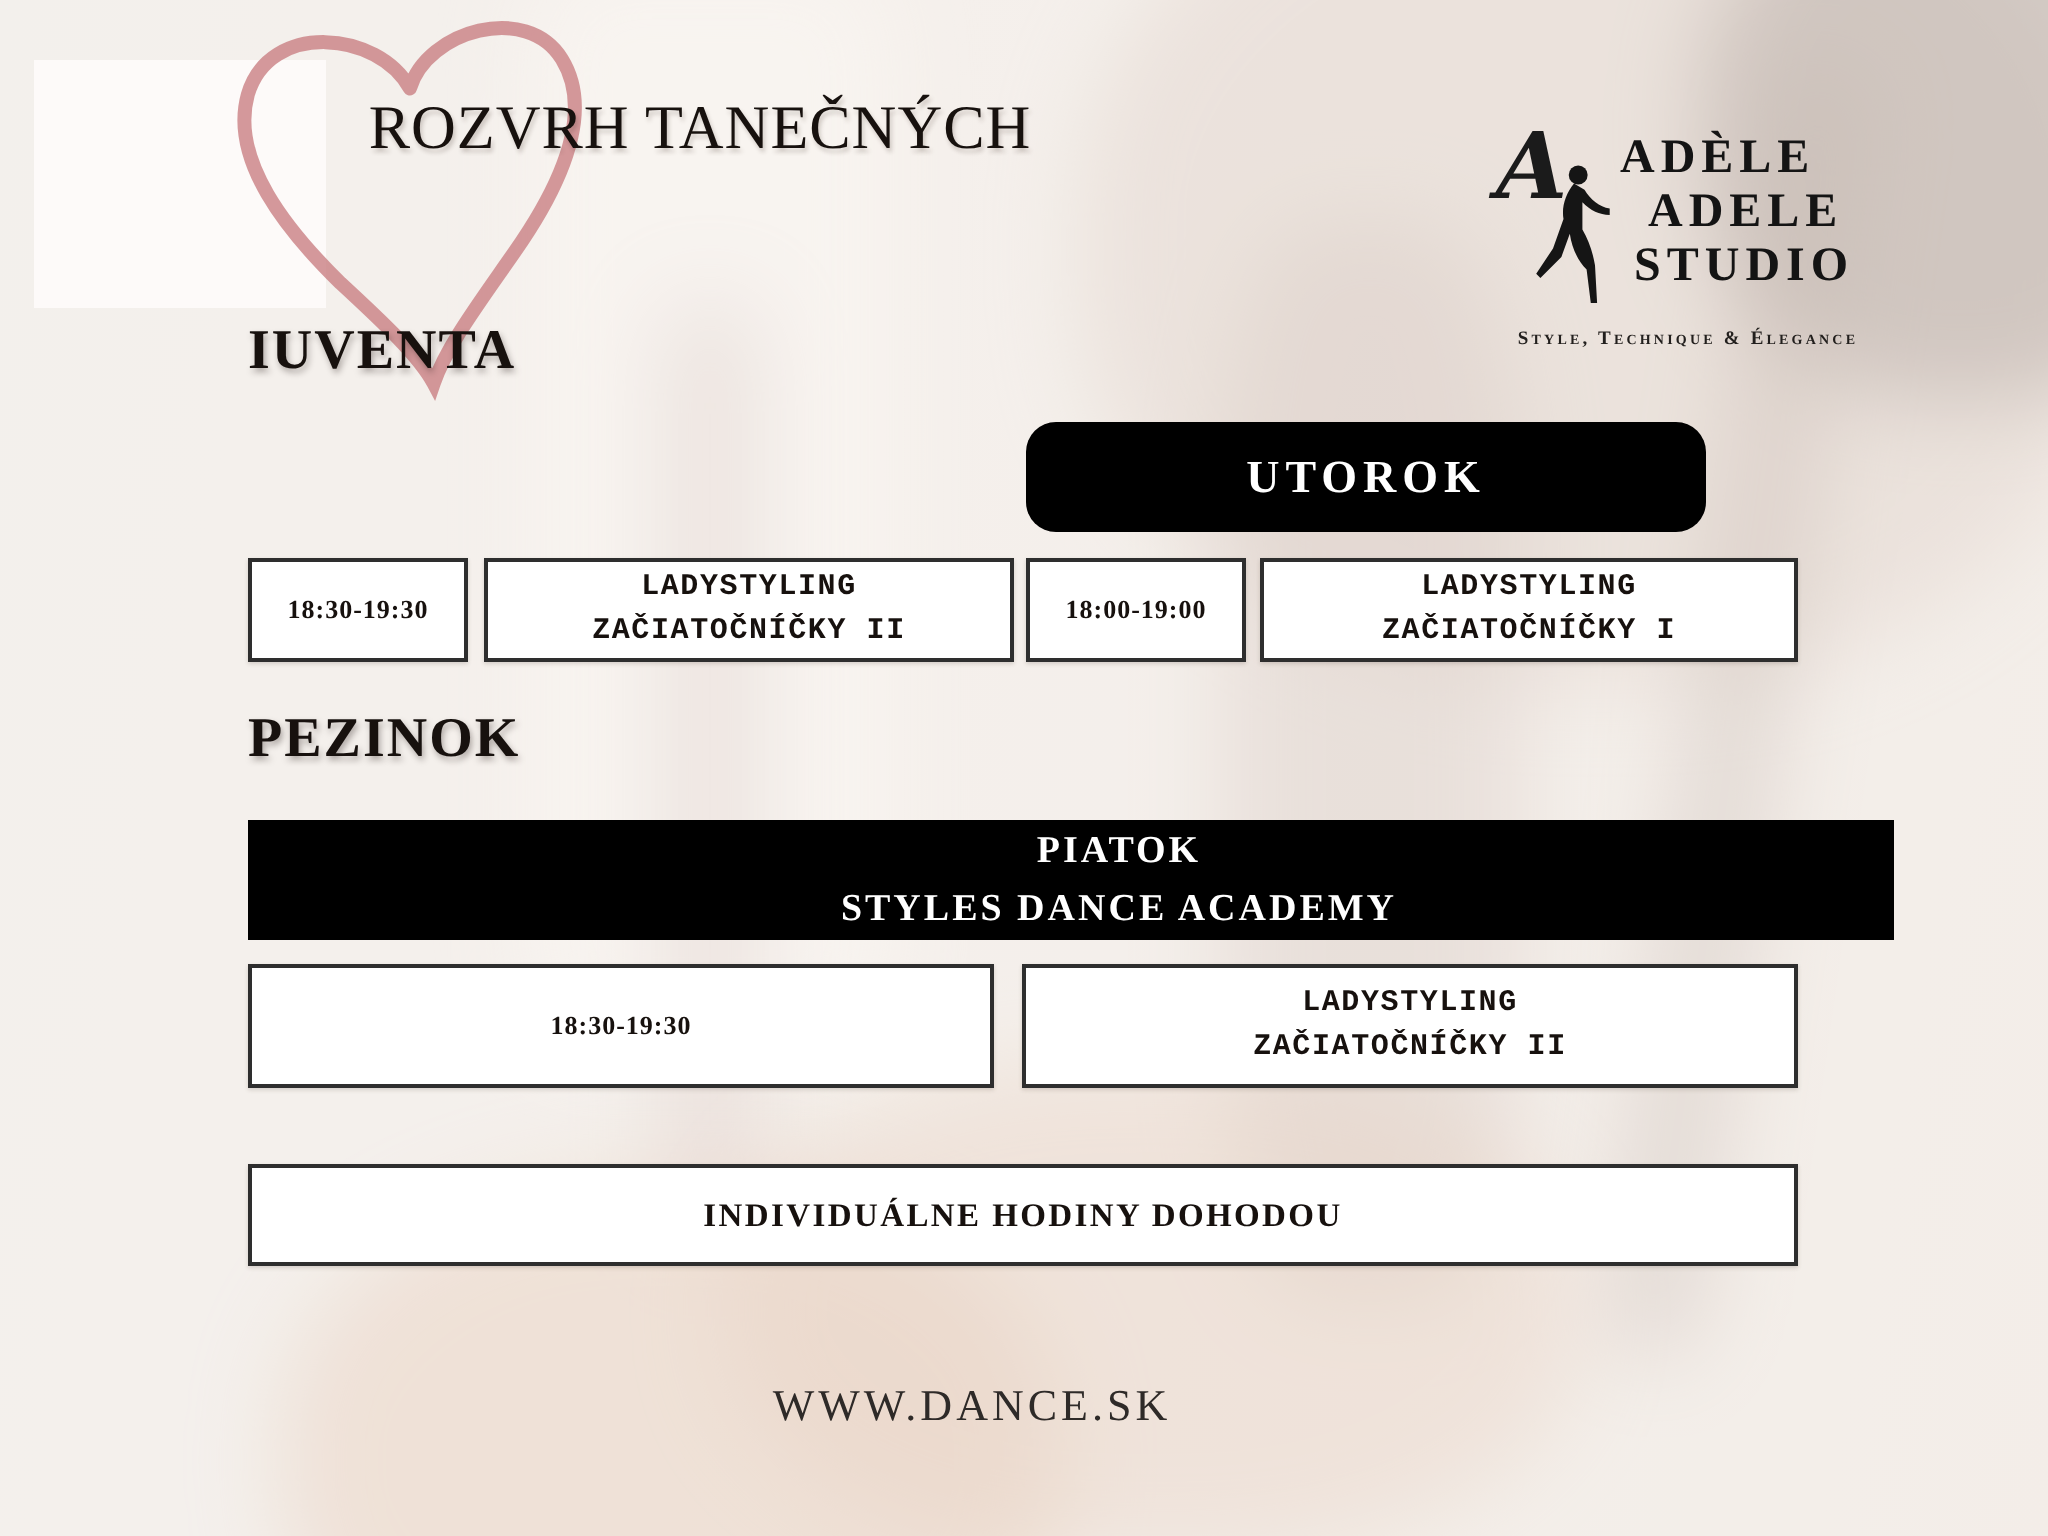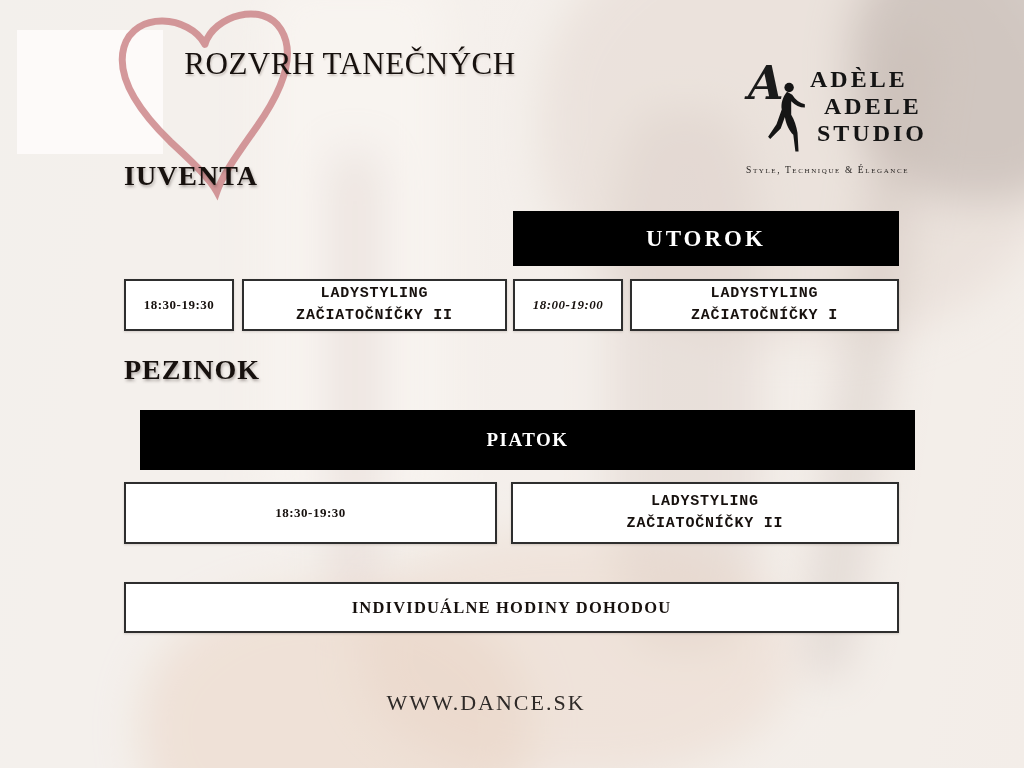--- a/index.html
+++ b/index.html
@@ -31,53 +31,53 @@
   
   .logo{position:absolute;left:746px;top:64px;width:196px;}
   .logo-row{display:flex;align-items:flex-start;}
   .logo-mark{position:relative;width:64px;height:96px;flex:0 0 auto;}
   .monogram{position:absolute;left:2px;top:-8px;font-style:italic;font-weight:700;font-size:46px;color:#1b1b1b;font-family:"DejaVu Serif",serif;}
   .dancer{position:absolute;left:20px;top:16px;width:42px;height:78px;}
   .logo-text{padding-top:2px;}
   .logo-line{font-weight:700;font-size:24px;letter-spacing:3px;line-height:1.12;color:#141414;white-space:nowrap;}
   .logo-line.l2{margin-left:14px;}
   .logo-line.l3{margin-left:7px;}
-  .logo-tagline{margin-top:5px;text-align:left;font-weight:400;font-size:9.5px;letter-spacing:1.6px;color:#221f1d;font-variant:small-caps;white-space:nowrap;}
+  .logo-tagline{margin-top:5px;text-align:center;font-weight:700;font-size:9.5px;letter-spacing:1.6px;color:#221f1d;font-variant:small-caps;white-space:nowrap;}
   
   .section-title{
     position:absolute;left:124px;width:775px;text-align:left;
     font-weight:700;font-size:28px;letter-spacing:1px;color:#17110e;
     text-shadow:1px 2px 3px rgba(40,30,25,.35);
   }
   .st-iuventa{top:160px;}
   .st-pezinok{top:354px;}
   
   .day-bar{
     position:absolute;top:211px;height:55px;background:#000;color:#fff;
     display:flex;align-items:center;justify-content:center;
     font-weight:700;font-size:23px;letter-spacing:3px;
   }
   .bar-pondelok{left:124px;width:381px;}
-  .bar-utorok{left:513px;width:386px;}
+  .bar-utorok{left:513px;width:340px;border-radius:15px;}
   .wbox{
     position:absolute;background:#fff;border:2px solid #2e2e2e;color:#17110e;
     display:flex;flex-direction:column;align-items:center;justify-content:center;text-align:center;
     box-shadow:0 1px 2px rgba(70,55,45,.18);
   }
   .row1{top:279px;height:48px;}
   .box-time1{left:124px;width:106px;}
   .box-class1{left:242px;width:261px;}
-  .box-time2{left:513px;width:106px;font-style:italic;}
+  .box-time2{left:513px;width:106px;}
   .box-class2{left:630px;width:265px;}
   .time-text{font-weight:700;font-size:13px;letter-spacing:.5px;}
   .class-text{font-weight:700;font-size:15px;letter-spacing:.8px;line-height:1.5;font-family:Liberation Mono, monospace;}
   .pz-bar{
-    position:absolute;left:140px;top:410px;width:775px;height:60px;background:#000;color:#fff;
+    position:absolute;left:124px;top:410px;width:775px;height:60px;background:#000;color:#fff;
     display:flex;flex-direction:column;align-items:center;justify-content:center;
-    font-weight:700;font-size:19px;letter-spacing:1.5px;line-height:1.55;
+    font-weight:700;font-size:19px;letter-spacing:1.5px;line-height:1.55;padding-left:48px;
   }
   .row2{top:482px;height:58px;}
   .box-pz-time{left:124px;width:369px;}
   .box-pz-class{left:511px;width:384px;}
   .box-note{left:124px;top:582px;width:771px;height:47px;}
   .note-text{font-weight:700;font-size:16.5px;letter-spacing:1.2px;}
   
   .footer{
     position:absolute;left:0;top:690px;width:972px;text-align:center;
     font-weight:400;font-size:22px;letter-spacing:2px;color:#2e2a28;
@@ -149,20 +149,21 @@
   </div>
   <div class="wbox row1 box-class2">
     <span class="class-text">LADYSTYLING</span>
     <span class="class-text">ZAČIATOČNÍČKY I</span>
   </div>
 
   <div class="section-title st-pezinok">PEZINOK</div>
 
   <div class="pz-bar">
     <span>PIATOK</span>
+    <span>STYLES DANCE ACADEMY</span>
   </div>
 
   <div class="wbox row2 box-pz-time">
     <span class="time-text">18:30-19:30</span>
   </div>
   <div class="wbox row2 box-pz-class">
     <span class="class-text">LADYSTYLING</span>
     <span class="class-text">ZAČIATOČNÍČKY II</span>
   </div>
 

